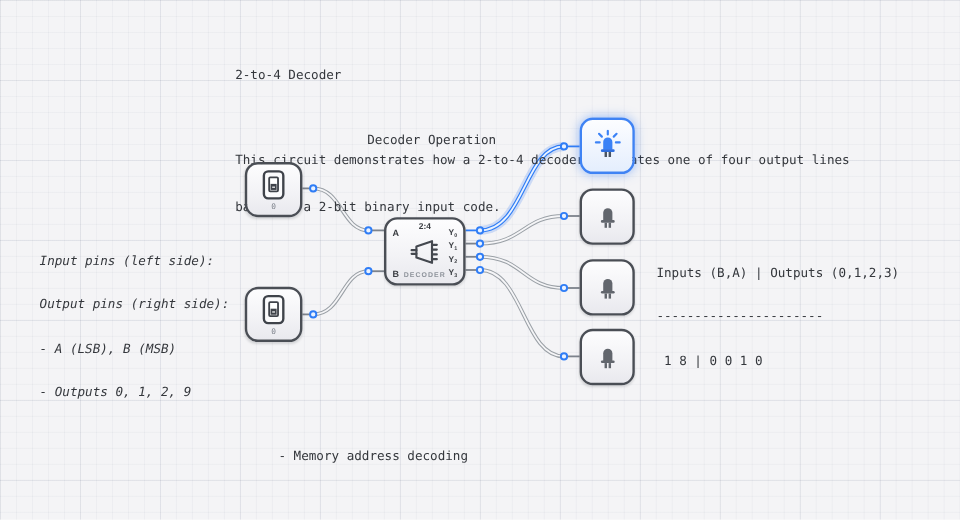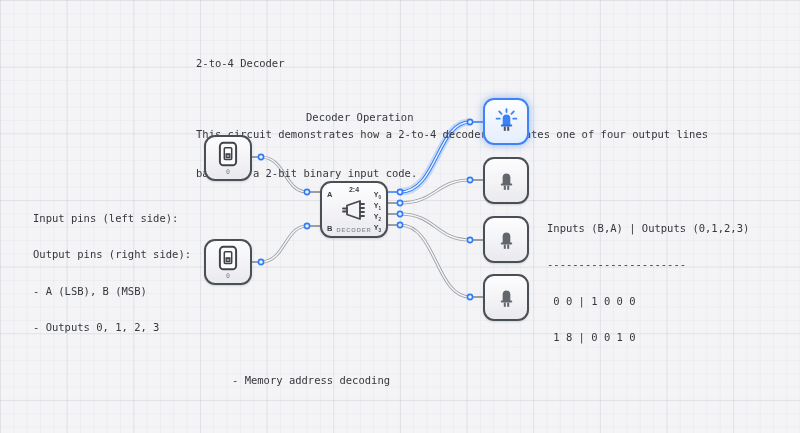--- a/index.html
+++ b/index.html
@@ -119,32 +119,31 @@
   <div class="mono" style="left:196px;top:32px;">
     <div class="hdr-title">2-to-4 Decoder</div>
     <div class="hdr-body">
       <div class="line">This circuit demonstrates how a 2-to-4 decoder activates one of four output lines</div>
       <div class="line">based on a 2-bit binary input code.</div>
     </div>
   </div>
 
   <div class="mono" style="left:306px;top:111px;">Decoder Operation</div>
 
-  <div class="mono" style="left:33px;top:188px;">
+  <div class="mono" style="left:33px;top:188px;font-style:italic;">
     <div class="line">Input pins (left side):</div>
     <div class="line">Output pins (right side):</div>
     <div class="line">- A (LSB), B (MSB)</div>
-    <div class="line">- Outputs 0, 1, 2, 3</div>
+    <div class="line">- Outputs 0, 1, 2, 9</div>
   </div>
 
   <div class="mono" style="left:547px;top:161px;">
     <div class="line" style="line-height:12.5px"></div>
     <div class="line" style="line-height:12.5px">Inputs (B,A) | Outputs (0,1,2,3)</div>
     <div class="line" style="line-height:12.5px">----------------------</div>
-    <div class="line" style="line-height:12.5px"> 0 0 | 1 0 0 0</div>
     <div class="line" style="line-height:12.5px"> 1 8 | 0 0 1 0</div>
     
   </div>
 
   <div class="mono" style="left:232px;top:314px;">
     <div class="line"></div>
     <div class="line">- Memory address decoding</div>
     
     
     

